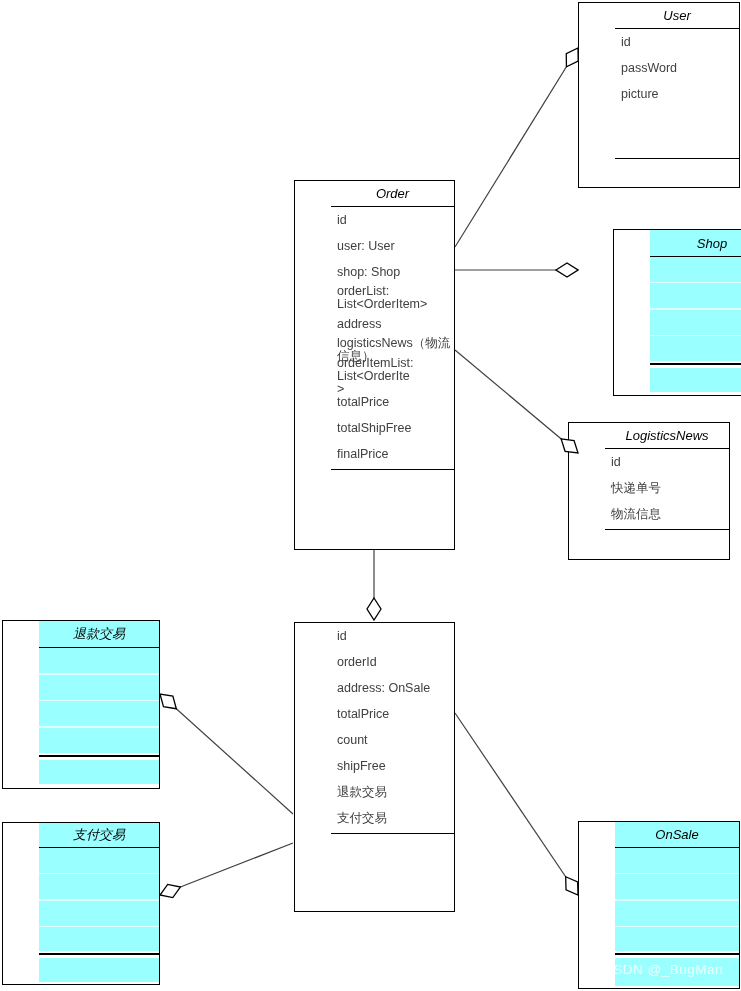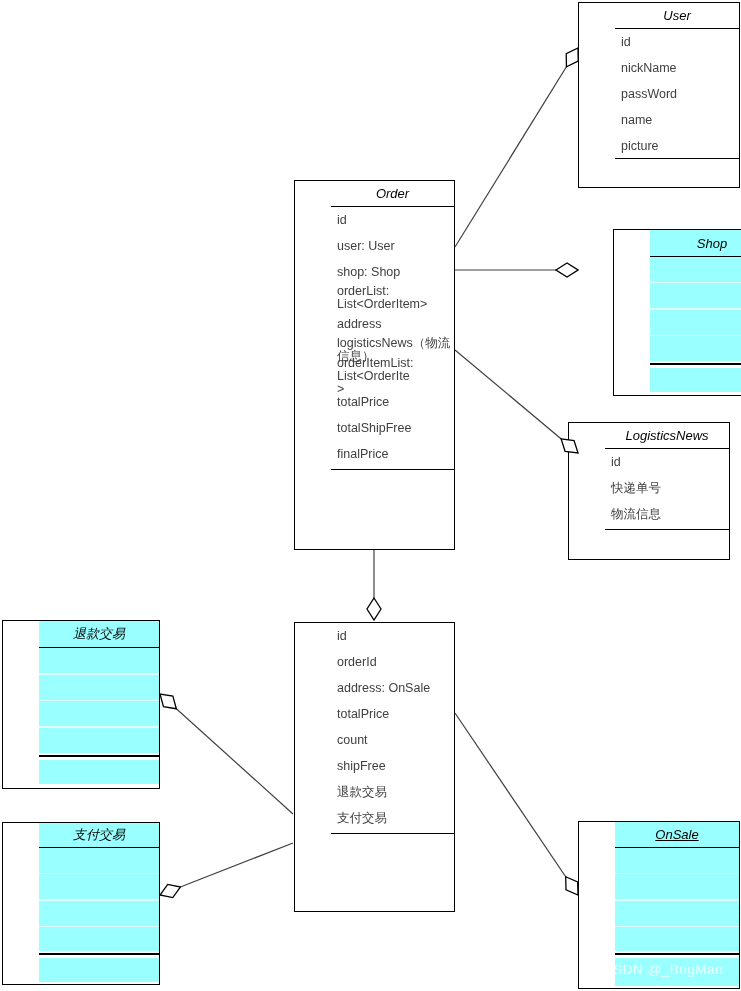--- a/index.html
+++ b/index.html
@@ -95,23 +95,21 @@
         <line x1="293" y1="843" x2="160" y2="895" stroke="#404040" stroke-width="1.2" marker-end="url(#open-diamond)"></line>
         <line x1="455" y1="713" x2="578" y2="895" stroke="#404040" stroke-width="1.2" marker-end="url(#open-diamond)"></line>
       </g>
   </svg>
 
   <div id="classes-layer">
       <div class="uml-class" style="left: 578px; top: 2px; width: 162px; height: 186px;">
         <div class="uml-title" style="height: 26px;">User</div>
         <div class="uml-attrs" style="height: 129px;">
           <div class="attr-row">id</div>
-          <div class="attr-row">nickName</div>
           <div class="attr-row">passWord</div>
-          <div class="attr-row">name</div>
           <div class="attr-row">picture</div>
         </div>
         <div class="uml-methods"></div>
       </div>
       <div class="uml-class" style="left: 294px; top: 180px; width: 161px; height: 370px;">
         <div class="uml-title" style="height: 26px;">Order</div>
         <div class="uml-attrs" style="height: 262px;">
           <div class="attr-row">id</div>
           <div class="attr-row">user:  User</div>
           <div class="attr-row">shop:  Shop</div>
@@ -159,21 +157,21 @@
         <div class="cyan-attrs" style="height: 105px; background-image: repeating-linear-gradient(rgb(153, 255, 255) 0px, rgb(153, 255, 255) 25px, rgba(255, 255, 255, 0.7) 25px, rgba(255, 255, 255, 0.7) 26.5px);"></div>
         <div class="cyan-sep"></div>
         <div class="cyan-strip" style="height: 24px;"></div>
       </div>
       <div class="uml-class cyan" style="left: 2px; top: 822px; width: 158px; height: 163px;">
         <div class="uml-title" style="height: 25px;">支付交易</div>
         <div class="cyan-attrs" style="height: 103px; background-image: repeating-linear-gradient(rgb(153, 255, 255) 0px, rgb(153, 255, 255) 25px, rgba(255, 255, 255, 0.7) 25px, rgba(255, 255, 255, 0.7) 26.5px);"></div>
         <div class="cyan-sep"></div>
         <div class="cyan-strip" style="height: 24px;"></div>
       </div>
-      <div class="uml-class cyan" style="left: 578px; top: 821px; width: 162px; height: 168px; text-decoration: underline;">
+      <div class="uml-class cyan" style="left: 578px; top: 821px; width: 162px; height: 168px;">
         <div class="uml-title" style="height: 26px;">OnSale</div>
         <div class="cyan-attrs" style="height: 103px; background-image: repeating-linear-gradient(rgb(153, 255, 255) 0px, rgb(153, 255, 255) 25px, rgba(255, 255, 255, 0.7) 25px, rgba(255, 255, 255, 0.7) 26.5px);"></div>
         <div class="cyan-sep"></div>
         <div class="cyan-strip" style="height: 28px;"></div>
       </div>
     </div>
 
   <div class="watermark" style="right:18px; top:962px;">CSDN @_BugMan</div>
 </div>
 

